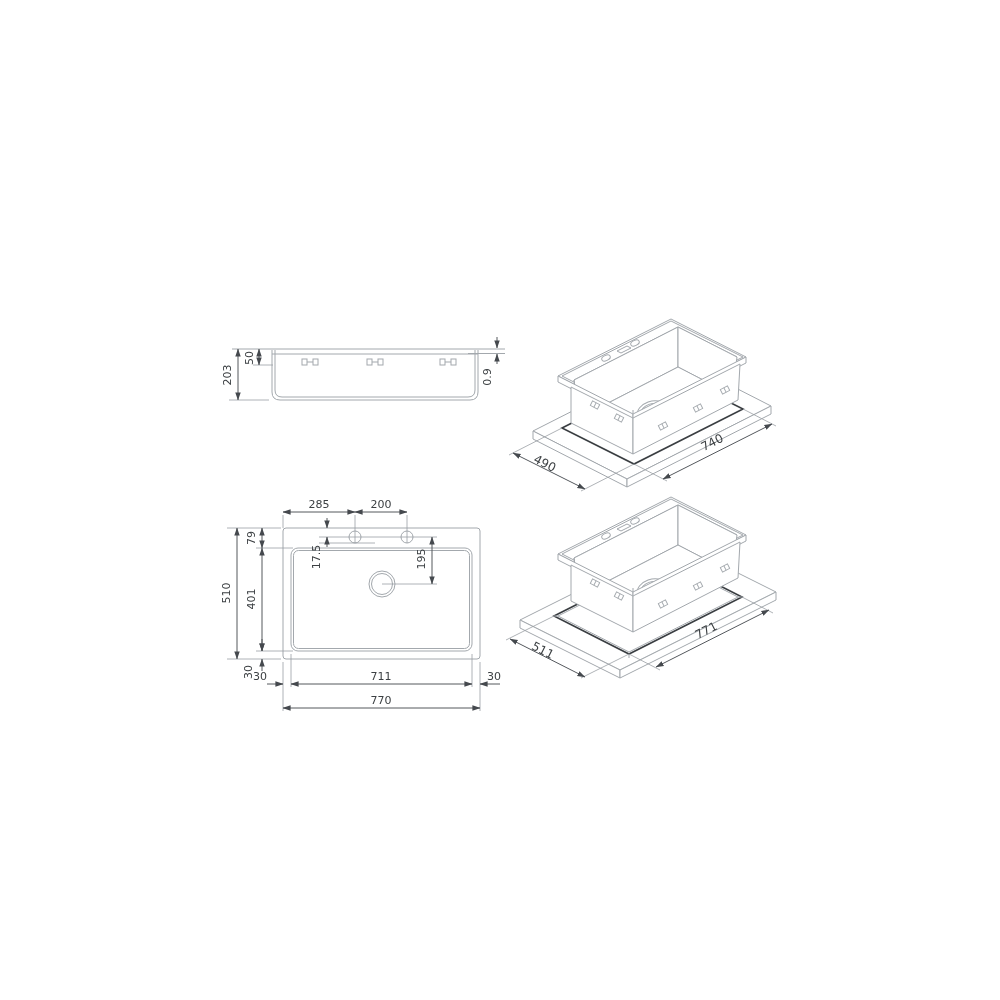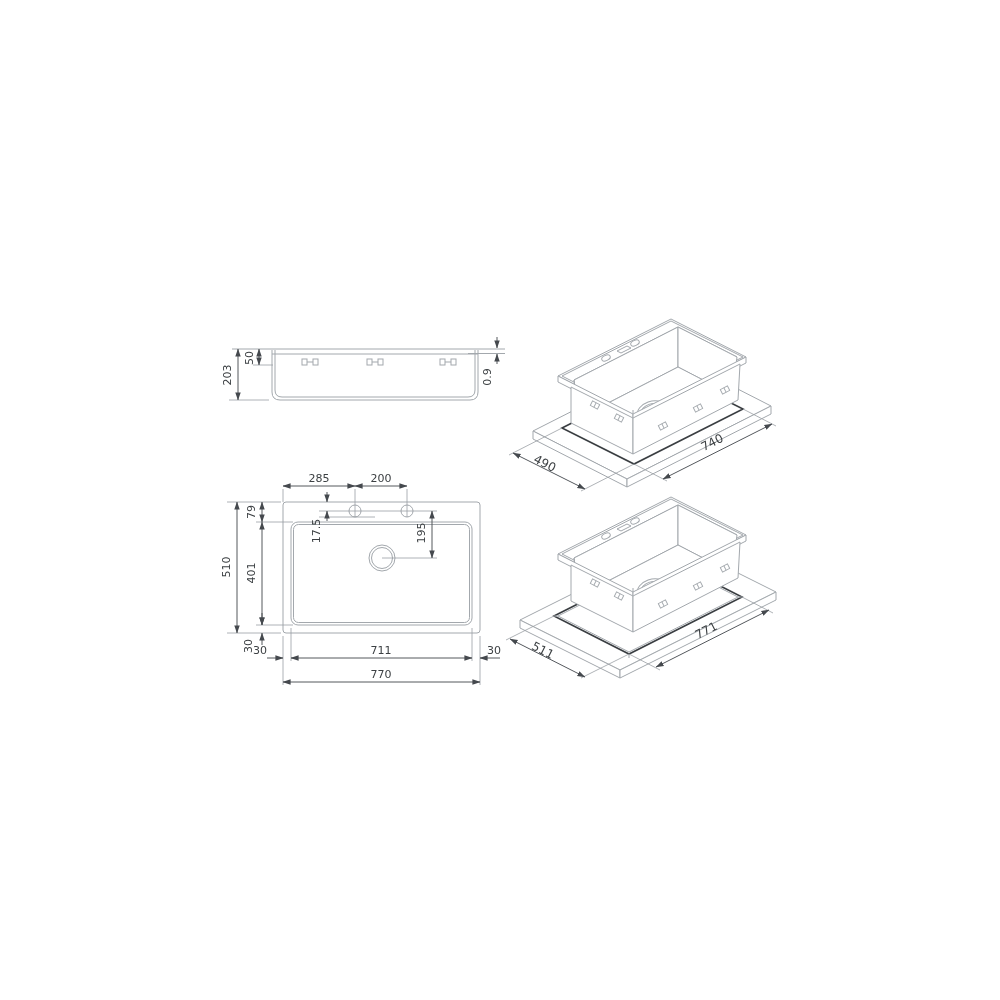--- a/index.html
+++ b/index.html
@@ -67,21 +67,21 @@
       </g>
 
       <g>
         <line class="dim" x1="292" y1="17" x2="292" y2="28" marker-end="url(#arA)"></line>
         <line class="dim" x1="292" y1="44" x2="292" y2="34" marker-end="url(#arA)"></line>
         <text class="txt" x="286" y="57" text-anchor="middle" transform="rotate(-90 286 57)">0.9</text>
       </g>
     </svg>
   </div>
 
-  <div class="view" style="left:215px;top:465px;text-decoration:underline;">
+  <div class="view" style="left:215px;top:491px;text-decoration:underline;">
     <svg width="300" height="235" viewBox="0 0 300 235">
       <defs>
         <marker id="arB" viewBox="0 0 10 10" refX="9.5" refY="5" markerWidth="8" markerHeight="8" orient="auto-start-reverse">
           <path d="M0 1.6 L10 5 L0 8.4 z" fill="#45494e"></path>
         </marker>
       </defs>
 
       <g>
         <rect class="ol" x="68" y="37" width="197" height="131" rx="3"></rect>
         <rect class="ol" x="76" y="57" width="181" height="103" rx="7"></rect>

